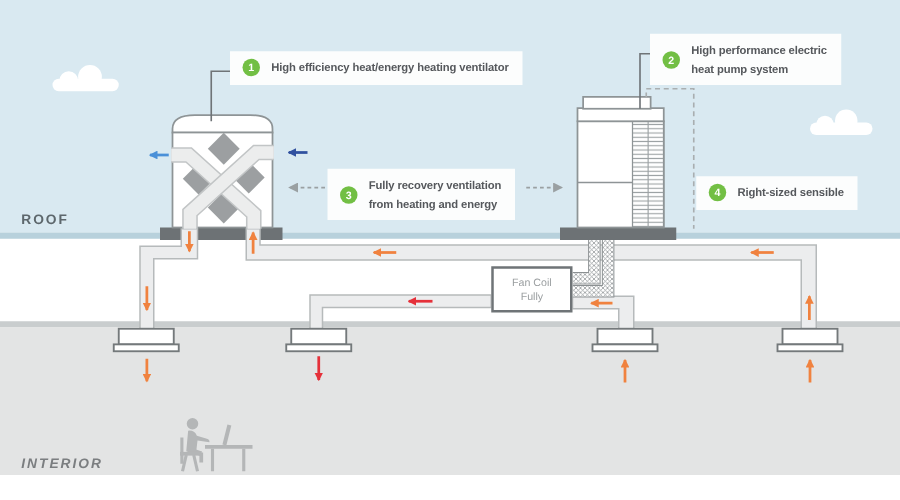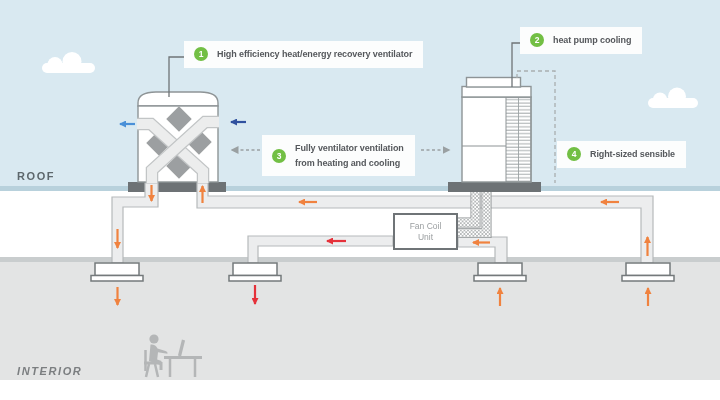--- a/index.html
+++ b/index.html
@@ -200,44 +200,45 @@
       <line x1="183.5" y1="340" x2="179.5" y2="356" stroke-width="3.2"></line>
     </g>
   </svg>
 
   <div class="zone-label" id="roof-label">ROOF</div>
   <div class="zone-label" id="interior-label">INTERIOR</div>
 
   <div class="callout" id="callout-1">
     <span class="badge">1</span>
     <span class="callout-text">
-      <div>High efficiency heat/energy recovery ventilator</div>
+      <div>High efficiency heat/energy heating ventilator</div>
     </span>
   </div>
 
   <div class="callout" id="callout-2">
     <span class="badge">2</span>
     <span class="callout-text">
-      <div>heat pump cooling</div>
+      <div>High performance electric</div>
+      <div>heat pump system</div>
     </span>
   </div>
 
   <div class="callout" id="callout-3">
     <span class="badge">3</span>
     <span class="callout-text">
-      <div>Fully ventilator ventilation</div>
-      <div>from heating and cooling</div>
+      <div>Fully recovery ventilation</div>
+      <div>from heating and energy</div>
     </span>
   </div>
 
   <div class="callout" id="callout-4">
     <span class="badge">4</span>
     <span class="callout-text">
       <div>Right-sized sensible</div>
     </span>
   </div>
 
   <div id="fan-coil-box">
     <div>Fan Coil</div>
-    <div>Unit</div>
+    <div>Fully</div>
   </div>
 
 </div>
 
 </body></html>

